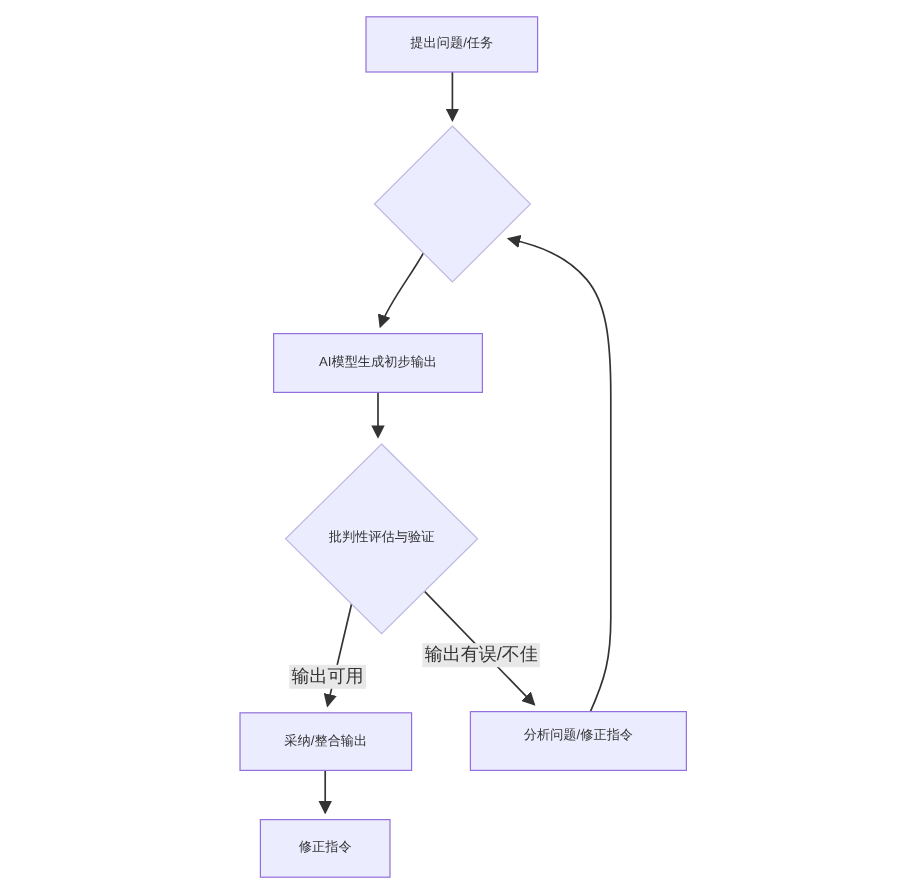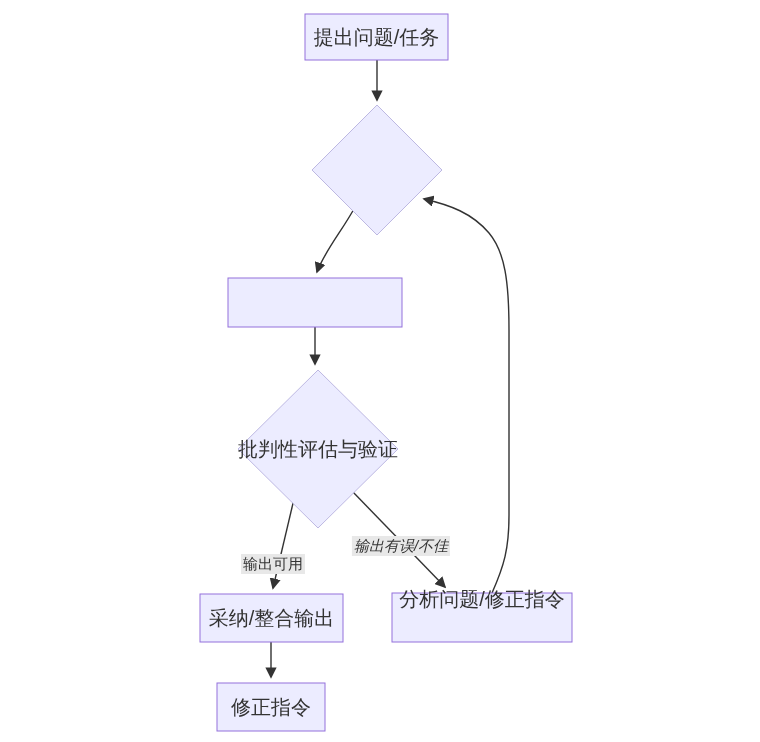--- a/index.html
+++ b/index.html
@@ -15,21 +15,21 @@
   html,body{width:760px;height:742px;background:var(--background);overflow:hidden;}
   body{font-family:"Liberation Sans","DejaVu Sans",sans-serif;color:var(--text);}
   .canvas{position:relative;width:760px;height:742px;background:var(--background);}
   svg.layer{position:absolute;left:0;top:0;width:760px;height:742px;display:block;}
   svg .shape-rect{fill:var(--node-fill);stroke:var(--rect-border);stroke-width:1;}
   svg .shape-diamond{fill:var(--node-fill);stroke:var(--diamond-border);stroke-width:1;}
   svg .edge{fill:none;stroke:var(--edge);stroke-width:1.4;}
   svg .arrowhead{fill:var(--edge);}
   .node-label{
     position:absolute;display:flex;align-items:center;justify-content:center;
-    text-align:center;font-size:20px;line-height:1.25;color:var(--text);
+    text-align:center;font-size:11px;line-height:1.25;color:var(--text);
     pointer-events:none;white-space:nowrap;
   }
   .edge-label{
     position:absolute;transform:translate(-50%,-50%);
     background:var(--edge-label-bg);color:var(--text);
     font-size:15px;line-height:1.2;padding:1px 2px;white-space:nowrap;
   }
 </style>
 </head>
 <body>
@@ -54,21 +54,22 @@
     <rect class="shape-rect" x="305" y="14" width="143" height="46"></rect>
     <polygon class="shape-diamond" points="377,105 442,170 377,235 312,170"></polygon>
     <rect class="shape-rect" x="228" y="278" width="174" height="49"></rect>
     <polygon class="shape-diamond" points="318,370 398,449 318,528 238,449"></polygon>
     <rect class="shape-rect" x="200" y="594" width="143" height="48"></rect>
     <rect class="shape-rect" x="392" y="593" width="180" height="49"></rect>
     <rect class="shape-rect" x="217" y="683" width="108" height="48"></rect>
   </svg>
 
   <div class="node-label" style="left:305px;top:14px;width:143px;height:46px;">提出问题/任务</div>
+  <div class="node-label" style="left:228px;top:278px;width:174px;height:49px;">AI模型生成初步输出</div>
   <div class="node-label" style="left:238px;top:370px;width:160px;height:158px;">批判性评估与验证</div>
   <div class="node-label" style="left:200px;top:594px;width:143px;height:49px;">采纳/整合输出</div>
-  <div class="node-label" style="left:392px;top:582px;width:180px;height:35px;">分析问题/修正指令</div>
+  <div class="node-label" style="left:392px;top:596px;width:180px;height:35px;">分析问题/修正指令</div>
   <div class="node-label" style="left:217px;top:683px;width:108px;height:48px;">修正指令</div>
 
   <div class="edge-label" style="left:273px;top:564px;">输出可用</div>
-  <div class="edge-label" style="left:401px;top:546px;font-style:italic;">输出有误/不佳</div>
+  <div class="edge-label" style="left:401px;top:546px;">输出有误/不佳</div>
 
 </div>
 
 </body></html>

